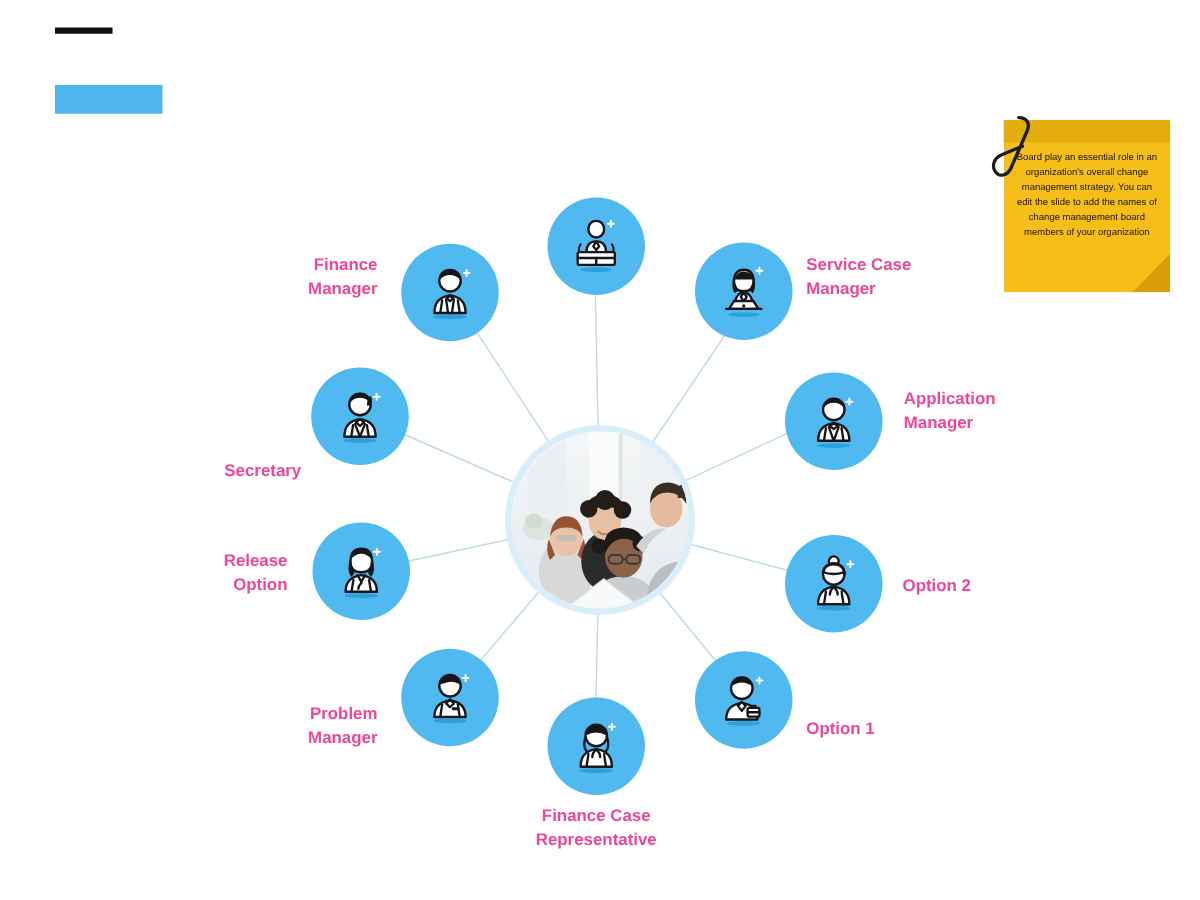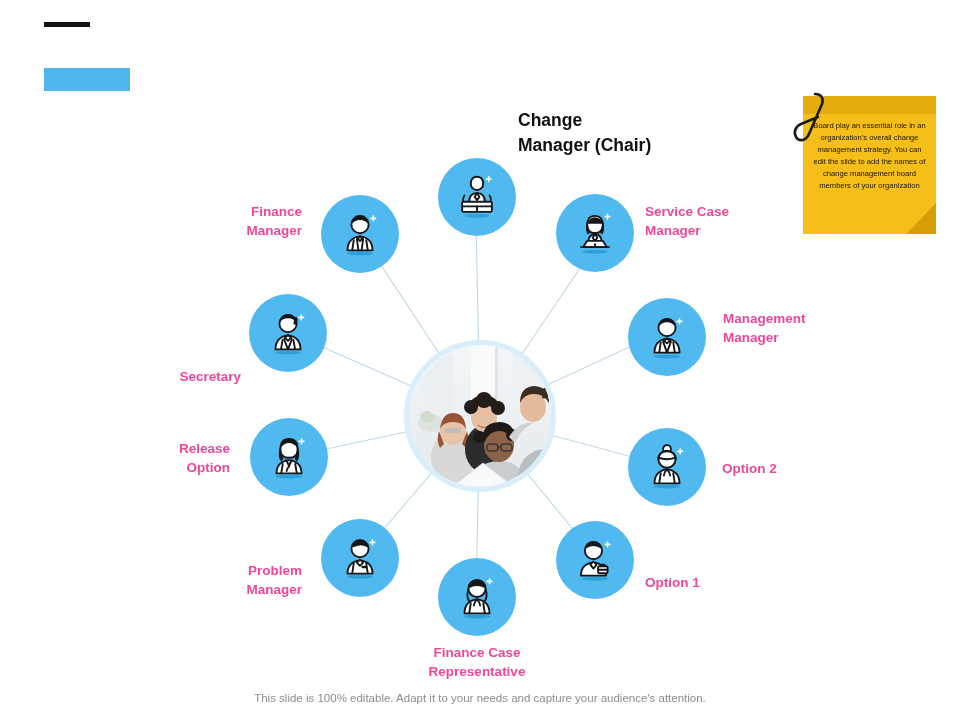--- a/index.html
+++ b/index.html
@@ -337,21 +337,21 @@
         <line x1="24" y1="39" x2="22" y2="52"></line>
         <line x1="40" y1="39" x2="42" y2="52"></line>
         <g stroke="#ffffff" stroke-width="2">
           <line x1="48" y1="9" x2="48" y2="15"></line>
           <line x1="45" y1="12" x2="51" y2="12"></line>
         </g>
         <ellipse cx="32" cy="57" rx="17" ry="2.4" fill="#2e9fd8" stroke="none"></ellipse>
       </svg>
     </div>
   </div>
-  <div class="node-label right" style="left:723px; top:310px;">Management
+  <div class="node-label right" style="left:723px; top:310px;">Application
 Manager</div>
 
   <div class="node" style="left:628px; top:428px;">
     <div class="bubble">
       <svg viewBox="0 0 64 64" fill="none" stroke="#15161a" stroke-width="2.4" stroke-linecap="round" stroke-linejoin="round">
         <circle cx="32" cy="9" r="5" fill="#fff"></circle>
         <circle cx="32" cy="22" r="11" fill="#fff"></circle>
         <path d="M21 22 q0-10 11-10 q11 0 11 10" stroke-width="2.4"></path>
         <path d="M21 20 q10 4 22 0"></path>
         <path d="M16 53 q0-16 16-18 q16 2 16 18z" fill="#fff"></path>
@@ -491,28 +491,25 @@
           <line x1="49" y1="9" x2="49" y2="15"></line>
           <line x1="46" y1="12" x2="52" y2="12"></line>
         </g>
         <ellipse cx="32" cy="57" rx="17" ry="2.4" fill="#2e9fd8" stroke="none"></ellipse>
       </svg>
     </div>
   </div>
   <div class="node-label left" style="left:150px; top:203px; width:152px;">Finance
 Manager</div>
 
-  <div class="chair-heading">Change
-Manager (Chair)</div>
 
   <div class="sticky-wrap">
     <div class="sticky-body"></div>
     <div class="sticky-shade-top"></div>
     <div class="sticky-fold"></div>
     <div class="sticky-text">Board play an essential role in an organization's overall change management strategy. You can edit the slide to add the names of change management board members of your organization</div>
     <svg class="paperclip" viewBox="0 0 42 62" fill="none" stroke="#1b1b1b" stroke-width="2.6" stroke-linecap="round" stroke-linejoin="round">
       <path d="M24 6 C30 6 33 10 31 16 L18 46 C15 53 8 54 5 49 C2 44 5 38 10 36 L27 29"></path>
     </svg>
   </div>
 
-  <div class="footer-note">This slide is 100% editable. Adapt it to your needs and capture your audience's attention.</div>
 
 </div>
 
 </body></html>

